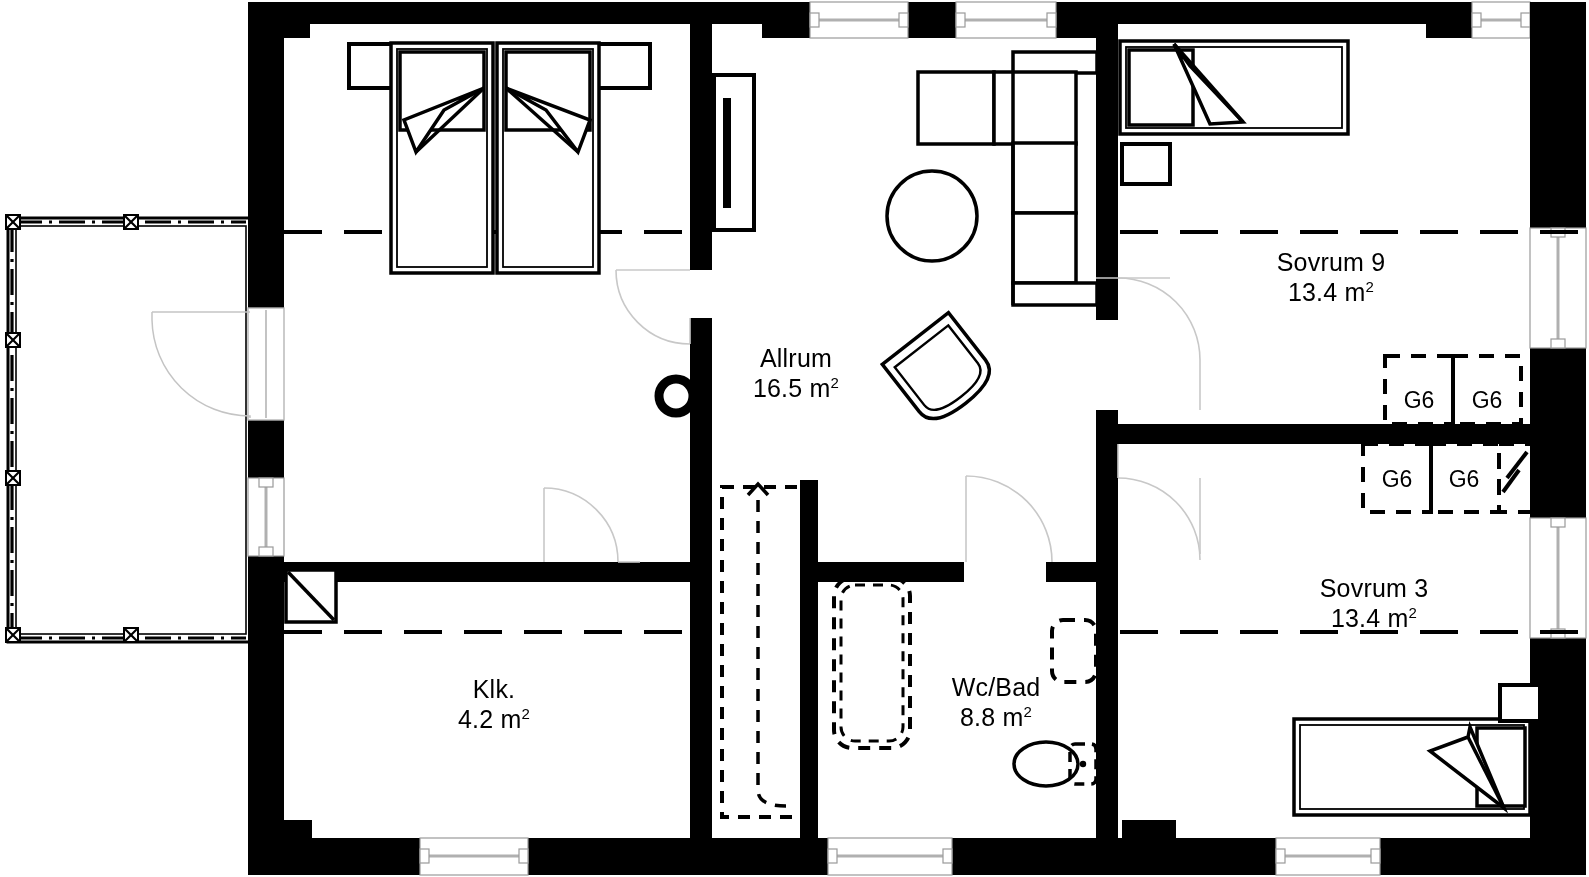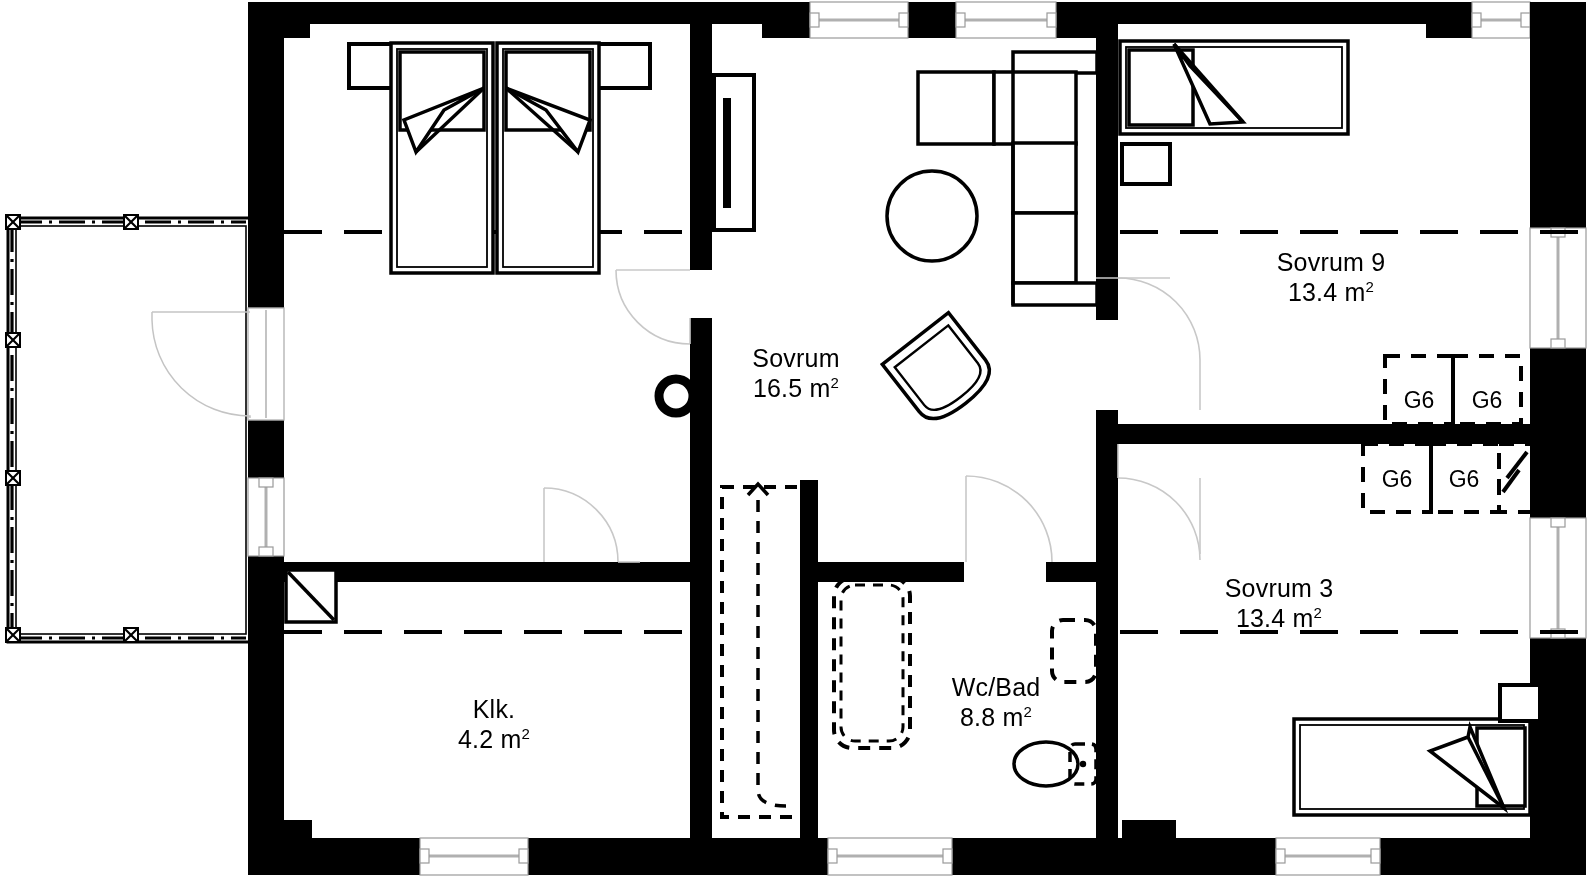--- a/index.html
+++ b/index.html
@@ -353,35 +353,35 @@
       <line x1="288" y1="572" x2="334" y2="620" stroke="#000" stroke-width="3.5"></line>
     </g>
     <g>
       <rect x="400" y="562" width="152" height="11" fill="#000"></rect>
     </g>
 
   </svg>
 
 
   <div class="room-label" style="left:796px;top:344px;transform:translate(-50%,0);">
-    <span>Sovrum</span>
+    <span>Allrum</span>
     <span class="area"><span>16.5</span> <span>m</span><sup>2</sup></span>
   </div>
 
   <div class="room-label" style="left:1331px;top:248px;transform:translate(-50%,0);">
     <span>Sovrum 9</span>
     <span class="area"><span>13.4</span> <span>m</span><sup>2</sup></span>
   </div>
 
-  <div class="room-label" style="left:1279px;top:574px;transform:translate(-50%,0);">
+  <div class="room-label" style="left:1374px;top:574px;transform:translate(-50%,0);">
     <span>Sovrum 3</span>
     <span class="area"><span>13.4</span> <span>m</span><sup>2</sup></span>
   </div>
 
-  <div class="room-label" style="left:494px;top:695px;transform:translate(-50%,0);">
+  <div class="room-label" style="left:494px;top:675px;transform:translate(-50%,0);">
     <span>Klk.</span>
     <span class="area"><span>4.2</span> <span>m</span><sup>2</sup></span>
   </div>
 
   <div class="room-label" style="left:996px;top:673px;transform:translate(-50%,0);">
     <span>Wc/Bad</span>
     <span class="area"><span>8.8</span> <span>m</span><sup>2</sup></span>
   </div>
 
   <div class="unit-label" style="left:1419px;top:387px;transform:translate(-50%,0);">G6</div>

